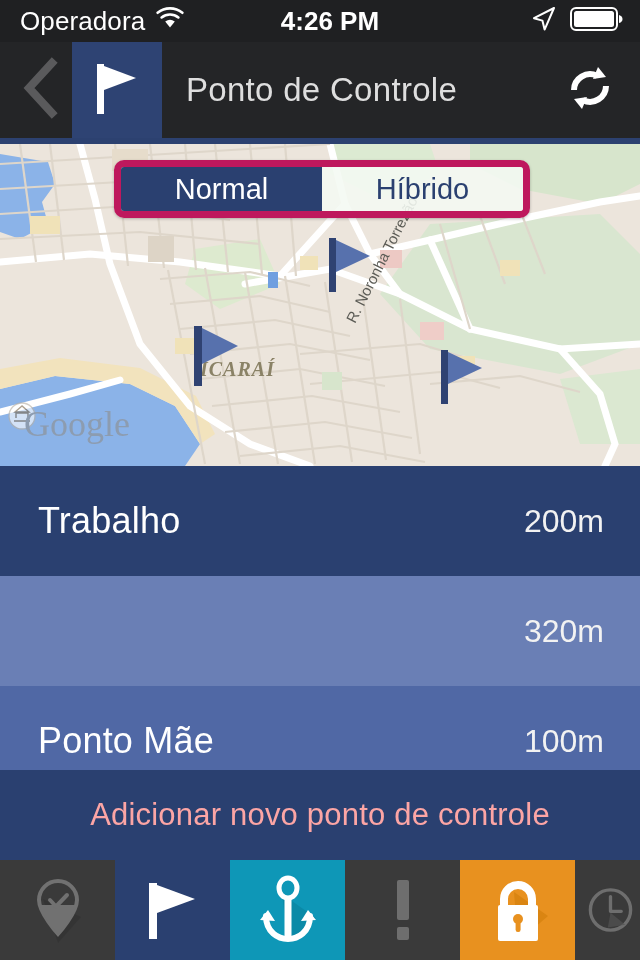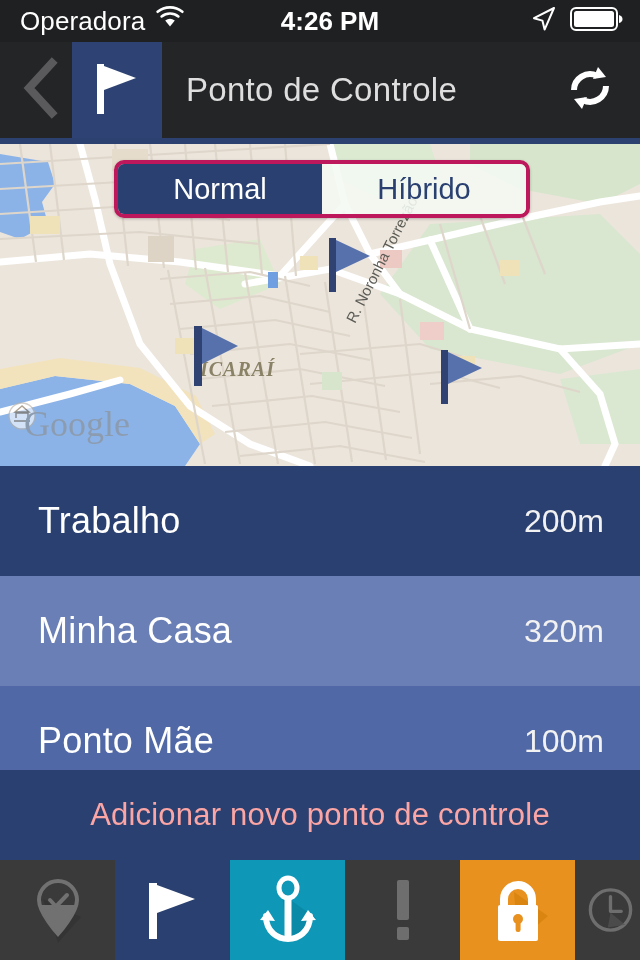--- a/index.html
+++ b/index.html
@@ -10,21 +10,21 @@
     overflow:hidden;
     position:relative;
   }
 
   
   #status-bar {
     position:absolute; top:0; left:0; width:640px; height:42px;
     background:#1f2022; color:#ffffff;
     display:flex; align-items:center;
   }
-  #status-left { display:flex; gap:10px; margin-left:20px; }
+  #status-left { display:flex; align-items:center; gap:10px; margin-left:20px; }
   #carrier-label { font-size:26px; letter-spacing:0.1px; }
   #status-time {
     position:absolute; left:0; right:0; text-align:center;
     font-size:26px; font-weight:bold;margin-left:20px;
   }
   #status-right {
     position:absolute; right:16px; display:flex; align-items:center; gap:12px;
   }
 
   
@@ -58,21 +58,21 @@
   
   #map-area {
     position:absolute; top:144px; left:0; width:640px; height:322px;
     background:#ece5dc; overflow:hidden;
   }
   #map-canvas { position:absolute; inset:0; }
 
   #segmented-control {
     position:absolute; left:114px; top:160px; width:416px; height:58px;
     border-radius:10px; overflow:hidden; display:flex;
-    border:4px solid #be185d;
+    border:7px solid #be185d;
     box-shadow:0 1px 3px rgba(0,0,0,0.25);
   }
   .segment {
     flex:1; display:flex; align-items:center; justify-content:center;
     font-size:29px;
   }
   .segment.active { background:#2a4070; color:#ffffff; }
   .segment.inactive { background:rgba(244,249,243,0.88); color:#2a4070; }
 
   .map-flag { position:absolute; }
@@ -285,21 +285,20 @@
   <div class="segment active">Normal</div>
   <div class="segment inactive">Híbrido</div>
 </div>
 
 <div id="list-area">
   <div class="list-row" style="background:#2a4070;">
     <span class="row-name">Trabalho</span>
     <span class="row-distance">200m</span>
   </div>
   <div class="list-row" style="background:#6a7fb5;">
-    <span class="row-name">Minha Casa</span>
     <span class="row-distance">320m</span>
   </div>
   <div class="list-row" style="background:#5068a5;">
     <span class="row-name">Ponto Mãe</span>
     <span class="row-distance">100m</span>
   </div>
 </div>
 
 <div id="add-bar">
   <span id="add-bar-label">Adicionar novo ponto de controle</span>

